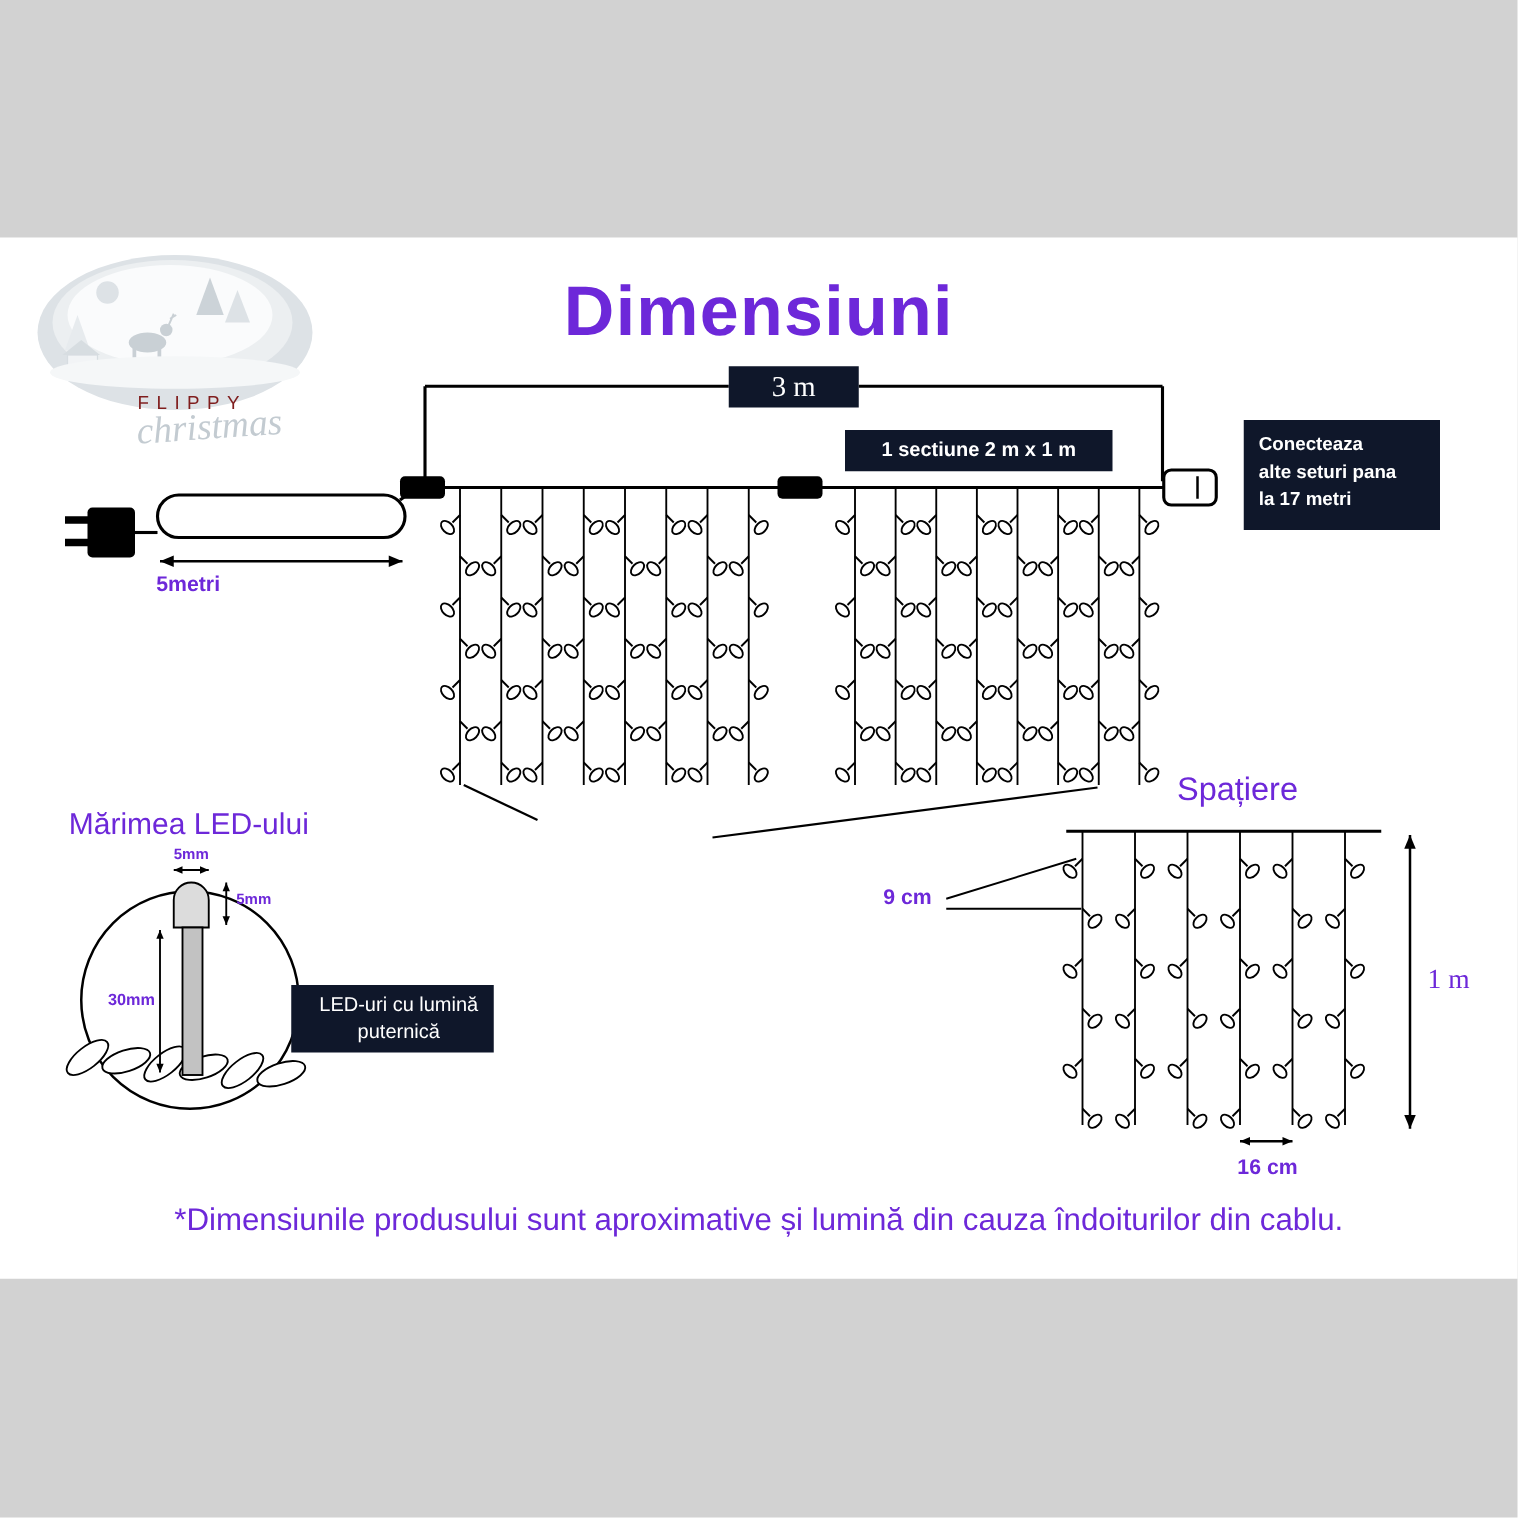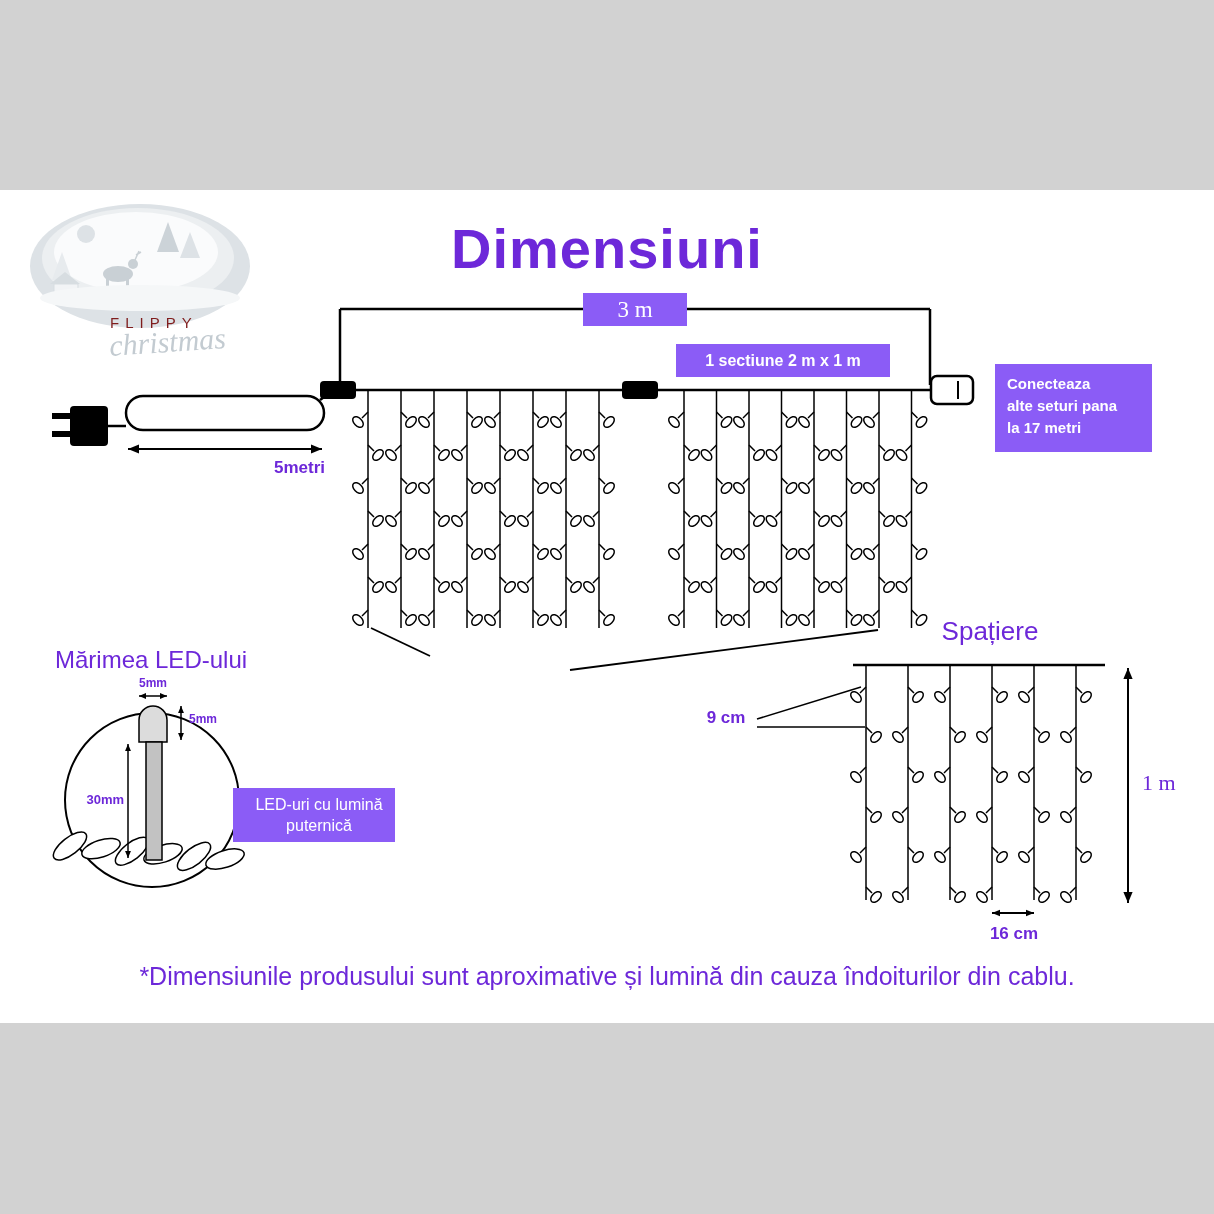--- a/index.html
+++ b/index.html
@@ -2,31 +2,31 @@
 <html><head>
 <meta charset="utf-8">
 <style>
   *{margin:0;padding:0;box-sizing:border-box}
   html,body{width:1214px;height:1214px}
   body{background:#d2d2d2;font-family:"Liberation Sans",sans-serif;position:relative;overflow:hidden;color:#000}
   .stage{position:absolute;left:0;top:0;width:1214px;height:1214px}
   .panel{position:absolute;left:0;top:190px;width:1214px;height:833px;background:#fff;z-index:0}
   #art{position:absolute;left:0;top:0;width:1214px;height:1214px;z-index:1}
   .lbl{position:absolute;z-index:3;color:#6d28d9}
-  .bbox{position:absolute;z-index:3;background:#8b5cf6;color:#fff;display:flex;align-items:center;justify-content:center;text-align:center}
+  .bbox{position:absolute;z-index:3;background:#0f172a;color:#fff;display:flex;align-items:center;justify-content:center;text-align:center}
 
   .title{left:0;top:216px;width:1214px;text-align:center;font-size:56px;font-weight:bold;letter-spacing:1px}
   .logo-top{left:110px;top:314px;width:118px;text-align:left;font-size:15px;letter-spacing:6px;color:#7f1d1d}
   .logo-script{left:90px;top:325px;width:155px;text-align:center;font-family:"Liberation Serif",serif;font-style:italic;font-size:30px;color:#c3cbd1;transform:rotate(-4deg)}
 
   .box3m{left:583px;top:293px;width:104px;height:33px;font-family:"Liberation Serif",serif;font-size:23px}
   .sec1{left:389px;top:344px;width:198px;height:33px;font-size:16px;font-weight:bold}
   .sec2{left:676px;top:344px;width:214px;height:33px;font-size:16px;font-weight:bold}
-  .connect{left:995px;top:364px;width:157px;height:88px;display:block;text-align:left;padding:9px 6px 12px 12px;font-size:15px;font-weight:bold;line-height:1.45;white-space:pre-line}
-  .fivem{left:125px;top:458px;width:200px;text-align:right;font-size:17px;font-weight:bold}
+  .connect{left:995px;top:336px;width:157px;height:88px;display:block;text-align:left;padding:9px 6px 12px 12px;font-size:15px;font-weight:bold;line-height:1.45;white-space:pre-line}
+  .fivem{left:125px;top:458px;width:200px;text-align:left;font-size:17px;font-weight:bold}
   .nrled{left:415px;top:653px;width:155px;height:39px;gap:10px;font-family:"Liberation Serif",serif}
   .nrled-l{font-size:19px;font-weight:bold}
   .nrled-v{font-size:26px}
 
   .spatiere{left:905px;top:616px;width:170px;text-align:center;font-size:26px}
   .ninecm{left:698px;top:708px;width:56px;text-align:center;font-size:17px;font-weight:bold}
   .onem{left:1142px;top:770px;width:50px;font-size:22px;font-family:"Liberation Serif",serif}
   .sixteencm{left:983px;top:924px;width:62px;text-align:center;font-size:17px;font-weight:bold}
 
   .marimea{left:55px;top:646px;width:250px;font-size:24px}

